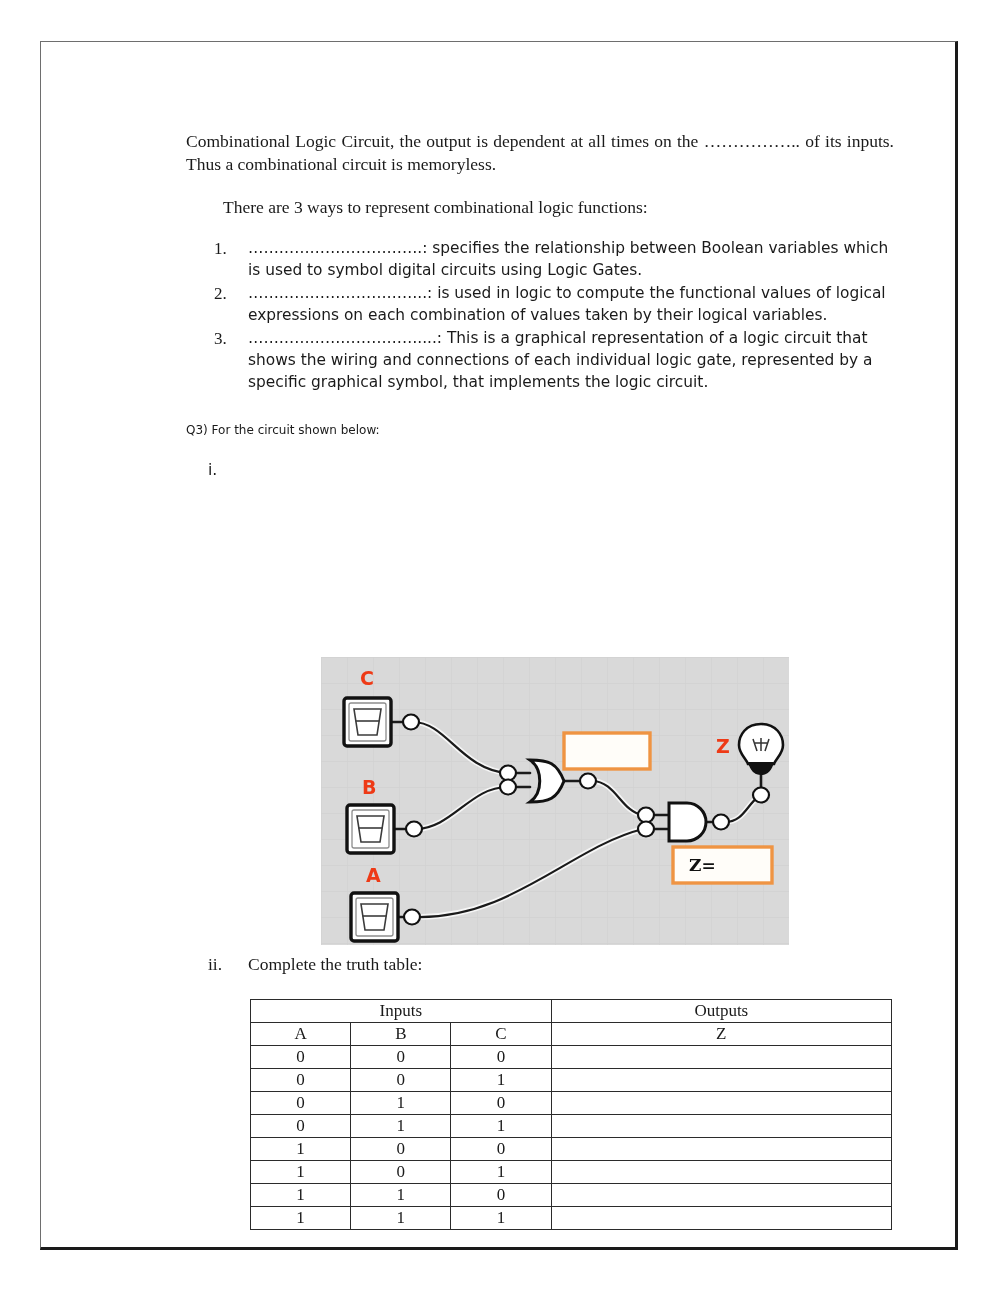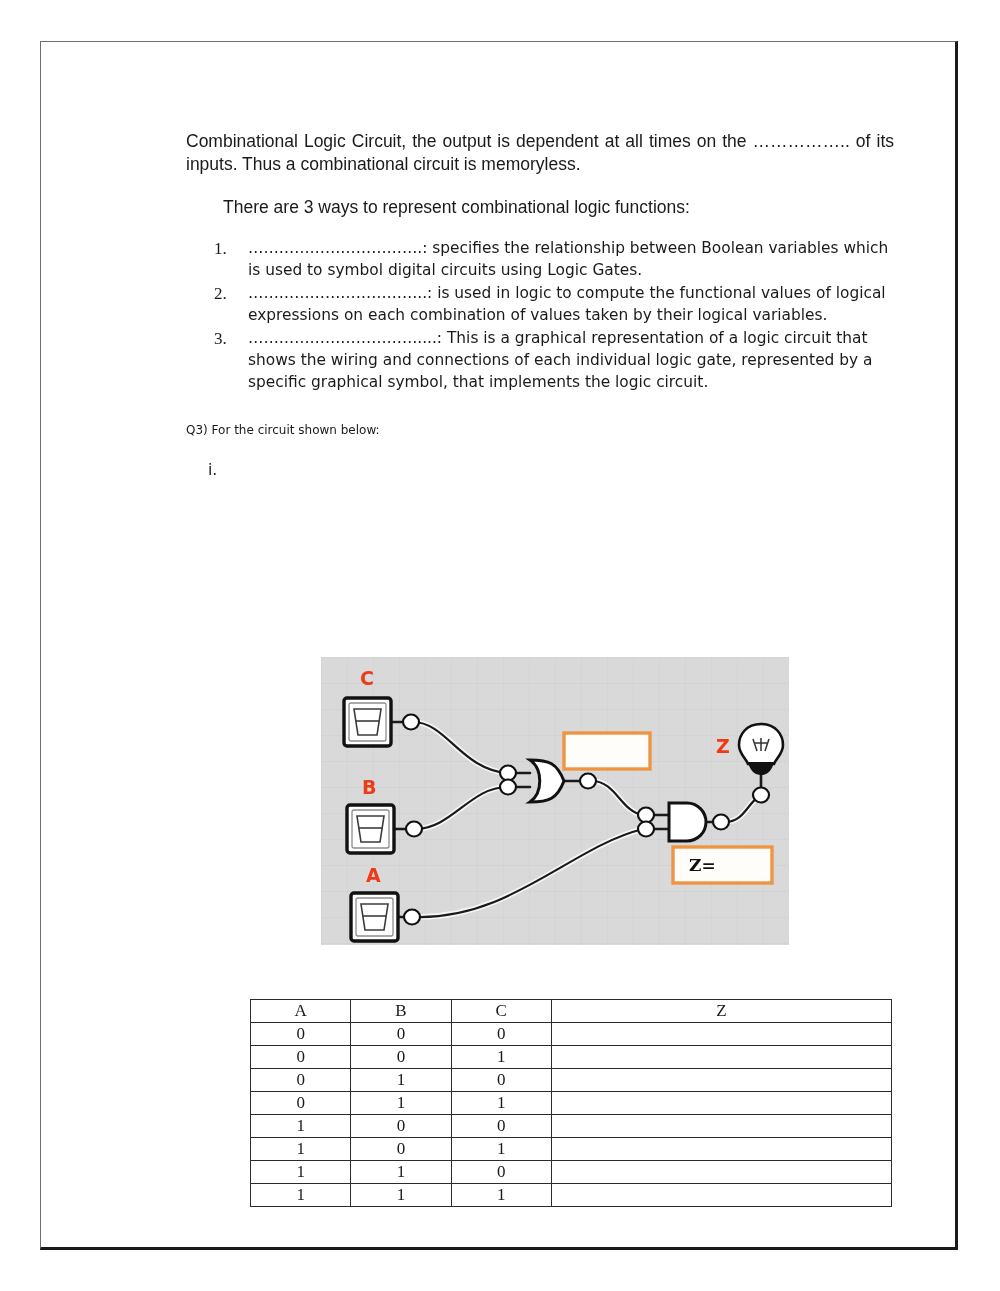--- a/index.html
+++ b/index.html
@@ -33,21 +33,21 @@
 
   #content {
     position: absolute;
     left: 145px;
     top: 88px;
     width: 708px;
   }
 
   
   .para {
-    font-family: Liberation Sans, sans-serif;
+    font-family: Liberation Serif, serif;
     font-size: 17.5px;
     line-height: 1.32;
     text-align: justify;
     margin: 0 0 20px 0;
   }
   .para.last { margin-bottom: 18px; margin-left: 37px; }
 
   
   #ways-list {
     margin: 14px 0 0 0;
@@ -267,23 +267,33 @@
       </g>
       <text x="253" y="99" font-family="DejaVu Sans, Liberation Sans, sans-serif" font-size="15" font-weight="bold" fill="#111111"></text>
 
       <g>
         <rect x="352" y="190" width="99" height="36" fill="#fffdf9" stroke="#ef9443" stroke-width="3.4"></rect>
       </g>
       <text x="368" y="214" font-family="DejaVu Serif, Liberation Serif, serif" font-size="17" font-weight="bold" fill="#111111">Z=</text>
     </svg>
   </div>
 
+  <div style="position:absolute; left:145px; top:912px; width:708px;">
+    <div class="roman-item serif" style="margin-top:0;">
+      <span class="rnum">ii.</span>
+      <span>Complete the truth table:</span>
+    </div>
+  </div>
 
   <table id="truth-table">
     <thead>
+      <tr>
+        <th colspan="3">Inputs</th>
+        <th class="col-z">Outputs</th>
+      </tr>
       <tr>
         <th class="col-a">A</th>
         <th class="col-b">B</th>
         <th class="col-c">C</th>
         <th class="col-z">Z</th>
       </tr>
     </thead>
     <tbody id="truth-table-body">
         <tr>
           <td class="col-a">0</td>

